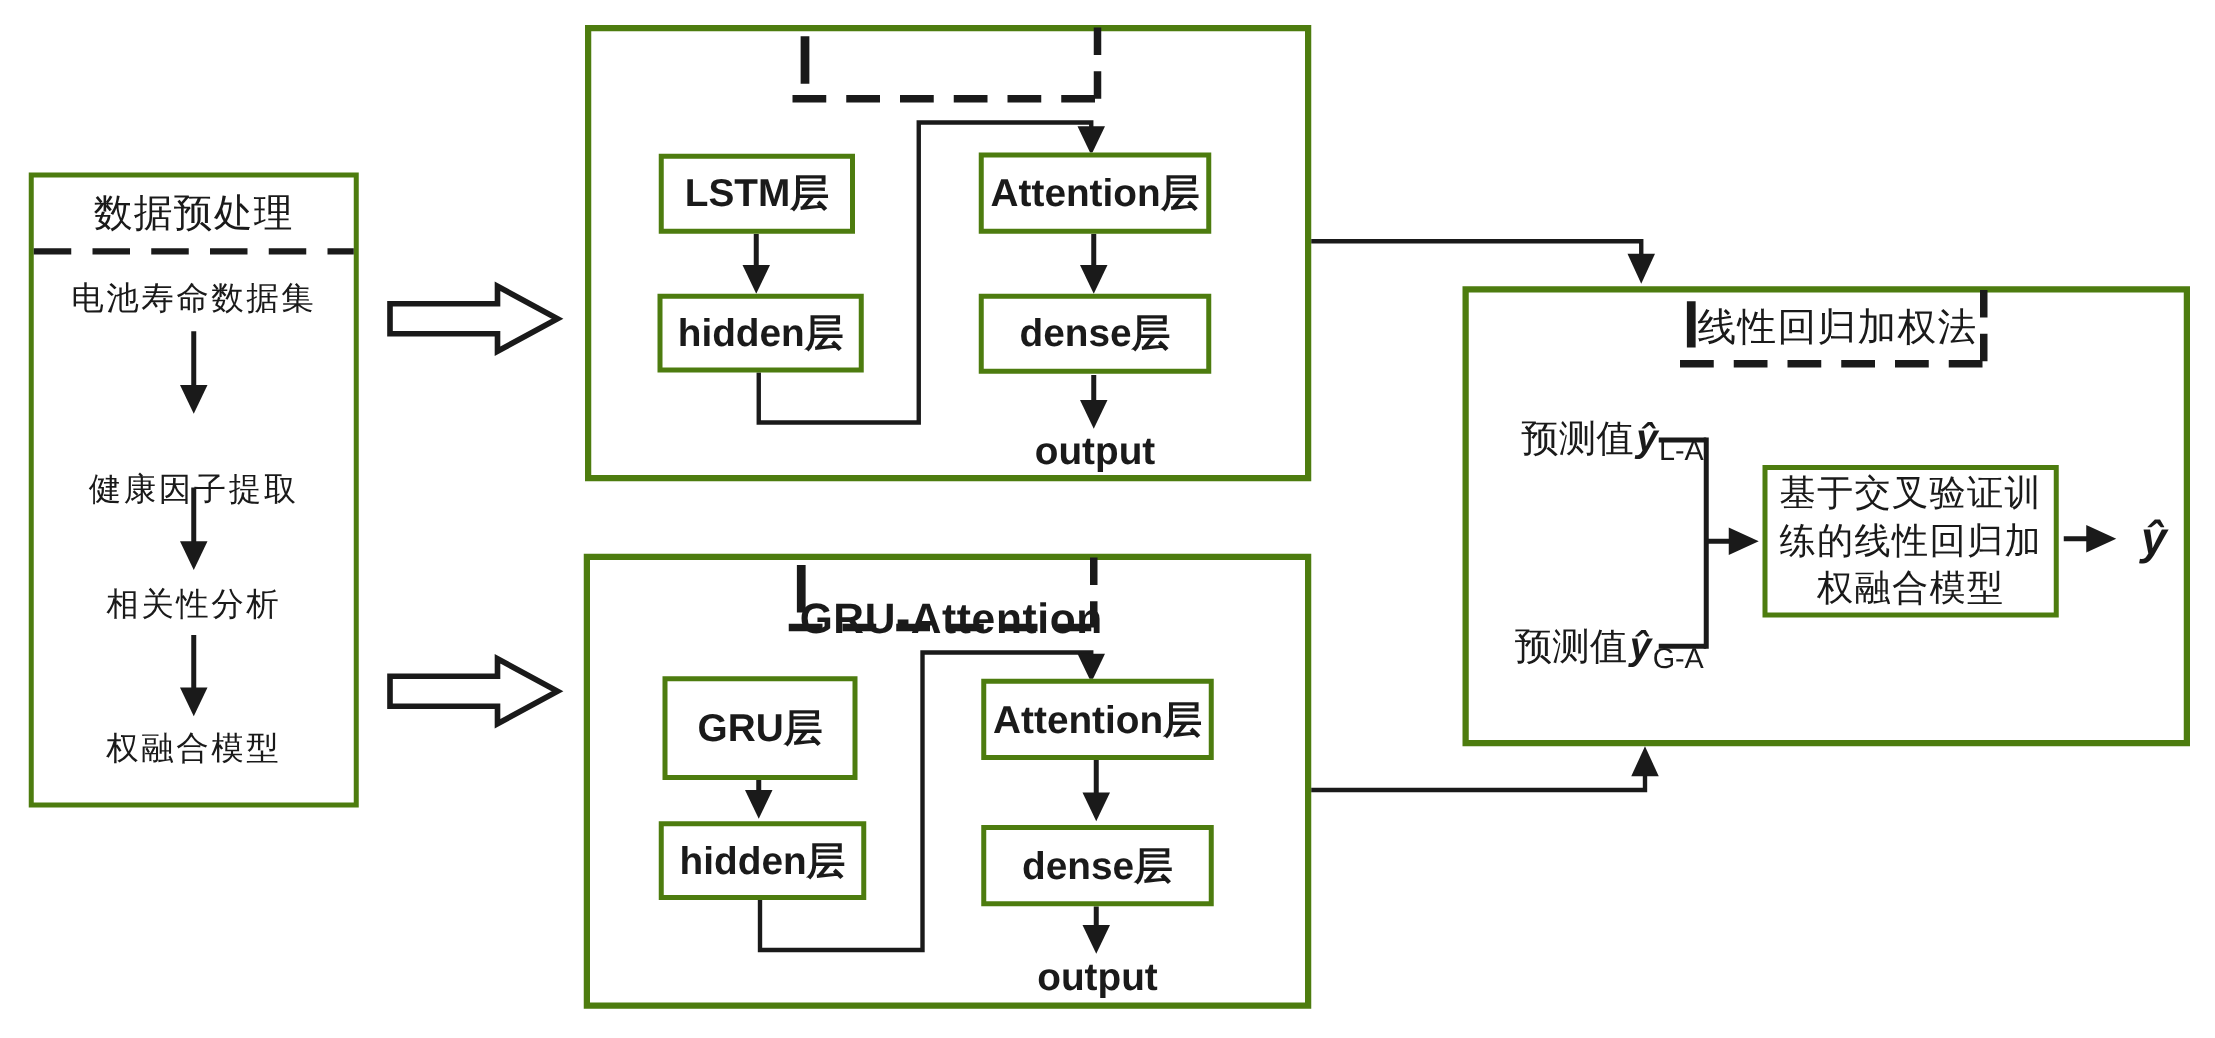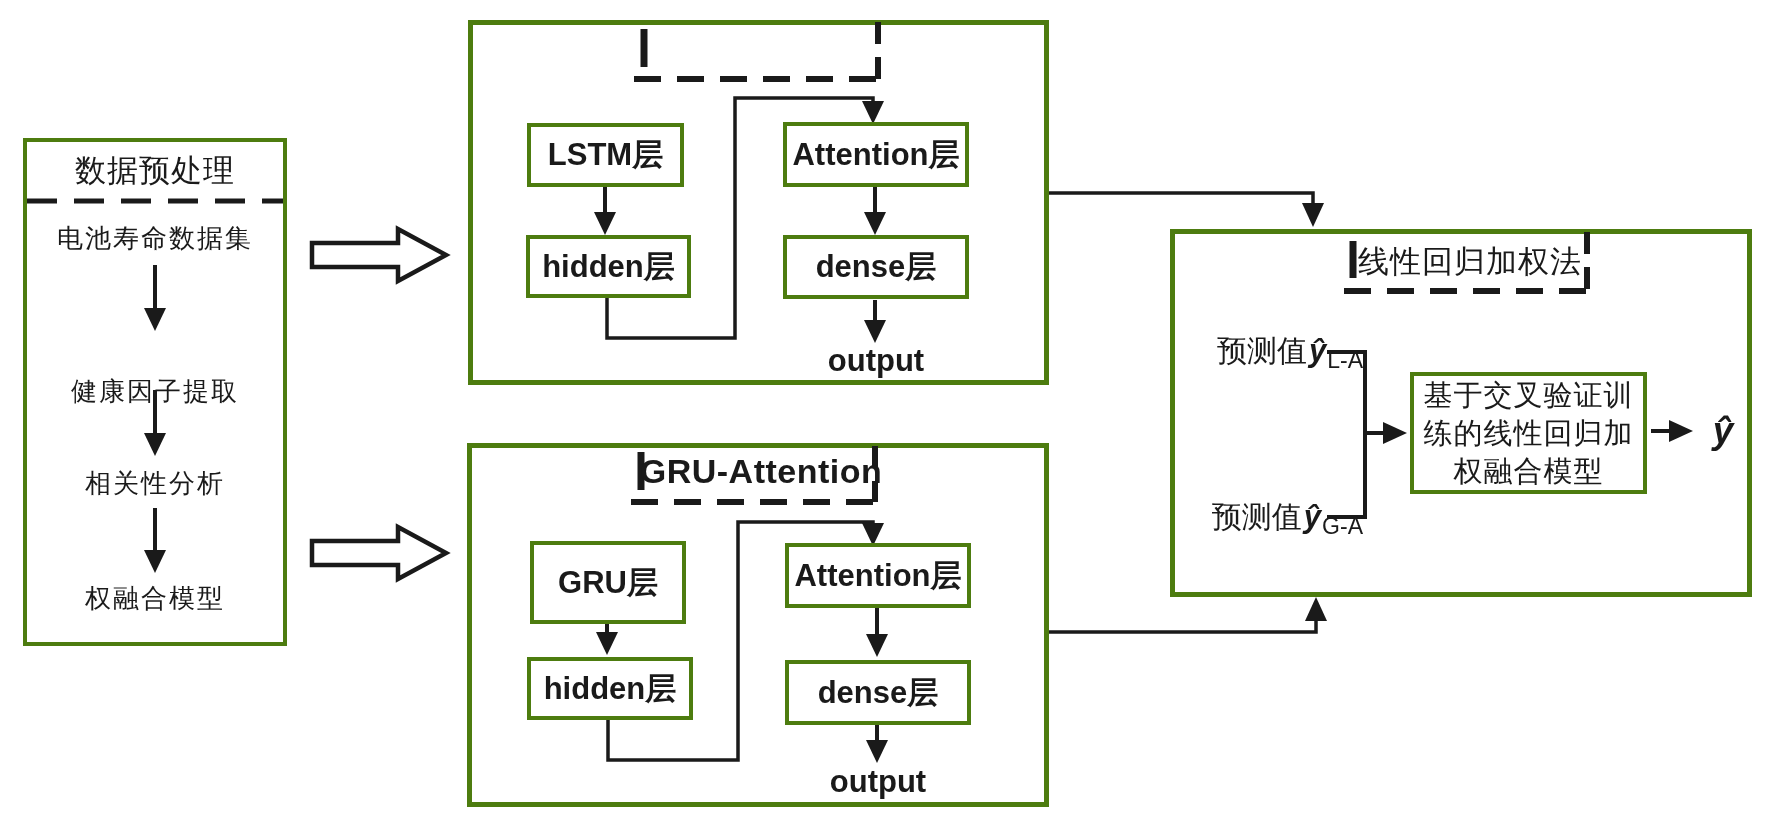--- a/index.html
+++ b/index.html
@@ -139,21 +139,21 @@
   <div class="label step" style="left:25px;top:345px;width:260px;height:36px;margin-top:28px;">健康因子提取</div>
   <div class="label step" style="left:25px;top:465px;width:260px;height:36px;">相关性分析</div>
   <div class="label step" style="left:25px;top:580px;width:260px;height:36px;">权融合模型</div>
 
   <div class="box node" style="left:527px;top:123px;width:157px;height:64px;">LSTM层</div>
   <div class="box node" style="left:526px;top:235px;width:165px;height:63px;">hidden层</div>
   <div class="box node" style="left:783px;top:122px;width:186px;height:65px;">Attention层</div>
   <div class="box node" style="left:783px;top:235px;width:186px;height:64px;">dense层</div>
   <div class="label outword" style="left:800px;top:344px;width:152px;height:34px;">output</div>
 
-  <div class="label title-latin" style="left:648px;top:450px;width:226px;height:42px;">GRU-Attention</div>
+  <div class="label title-latin" style="left:648px;top:474px;width:226px;height:42px;">GRU-Attention</div>
   <div class="box node" style="left:530px;top:541px;width:156px;height:83px;">GRU层</div>
   <div class="box node" style="left:527px;top:657px;width:166px;height:63px;">hidden层</div>
   <div class="box node" style="left:785px;top:543px;width:186px;height:65px;">Attention层</div>
   <div class="box node" style="left:785px;top:660px;width:186px;height:65px;">dense层</div>
   <div class="label outword" style="left:802px;top:765px;width:152px;height:34px;">output</div>
 
   <div class="label title-cjk" style="left:1358px;top:243px;width:224px;height:38px;">线性回归加权法</div>
 
   <div class="label pred" style="left:1183px;top:332px;width:180px;height:38px;">
     <span>预测值</span>

